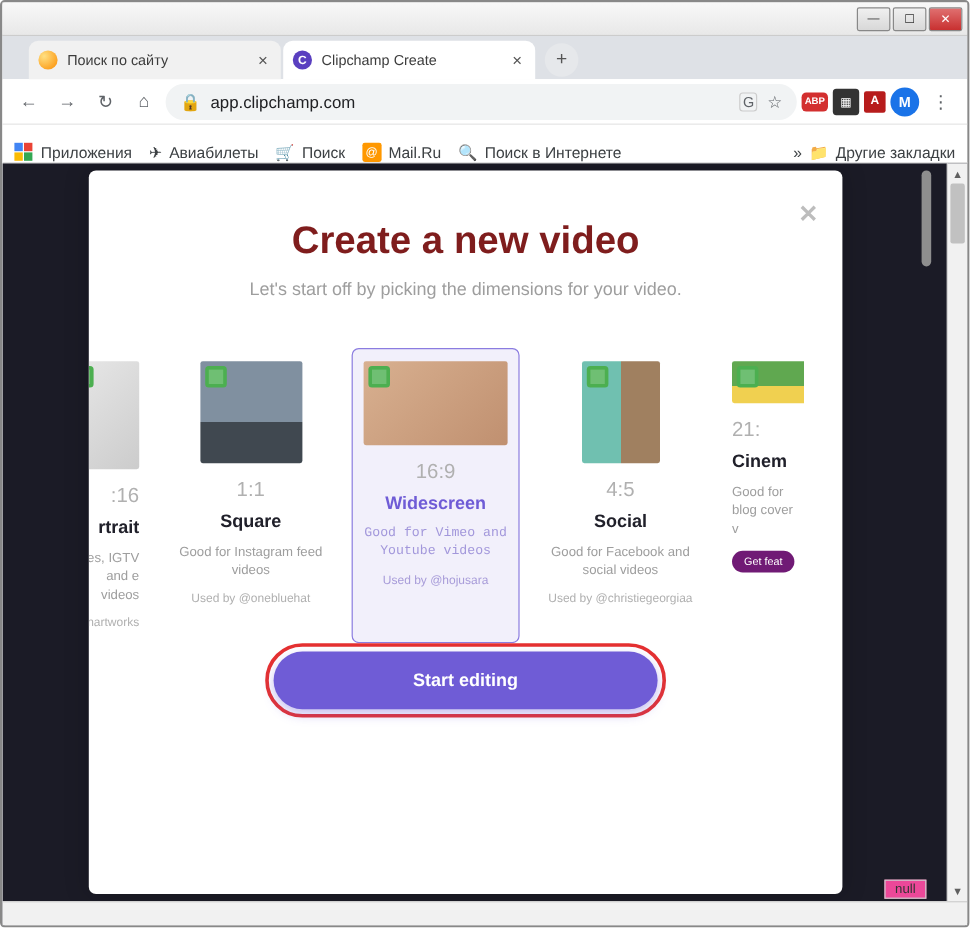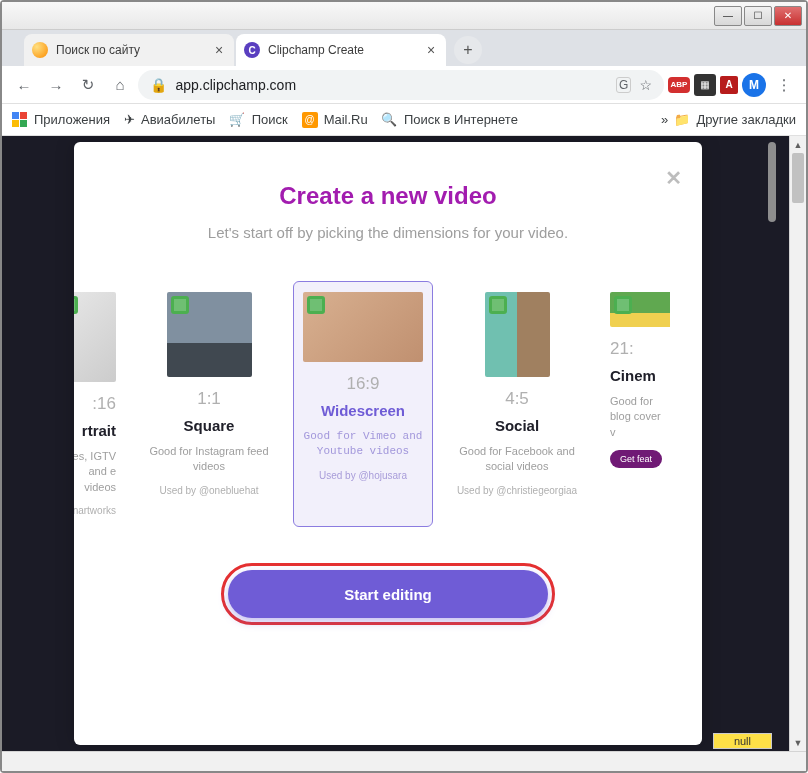--- a/index.html
+++ b/index.html
@@ -20,39 +20,39 @@
   .newtab-btn { width: 28px; height: 28px; border-radius: 50%; background: #e6e8eb; display: flex; align-items: center; justify-content: center; font-size: 16px; color: #555; margin-left: 6px; margin-bottom: 2px; }
   .toolbar { height: 38px; background: #fff; display: flex; align-items: center; padding: 0 8px; gap: 4px; border-bottom: 1px solid #e0e0e0; }
   .tb-icon { width: 28px; height: 28px; display: flex; align-items: center; justify-content: center; color: #5f6368; font-size: 15px; border-radius: 50%; }
   .omnibox { flex: 1; height: 30px; background: #f1f3f4; border-radius: 15px; display: flex; align-items: center; padding: 0 12px; gap: 8px; font-size: 14px; color: #5f6368; }
   .omnibox .lock { color: #5f6368; }
   .omnibox .url { flex: 1; color: #202124; }
   .ext-icon { width: 22px; height: 22px; display: flex; align-items: center; justify-content: center; border-radius: 50%; }
   .abp { background: #d32f2f; color: #fff; font-size: 8px; font-weight: bold; border-radius: 4px; width: 22px; height: 16px; }
   .adobe { background: #b71c1c; color: #fff; font-size: 10px; font-weight: bold; border-radius: 2px; width: 18px; height: 18px; }
   .avatar { width: 24px; height: 24px; border-radius: 50%; background: #1a73e8; color: #fff; display: flex; align-items: center; justify-content: center; font-size: 12px; font-weight: bold; }
-  .bookmarks { height: 32px; background: #fff; display: flex; align-items: center; padding: 0 10px; gap: 14px; font-size: 13px; color: #3c4043; border-bottom: 1px solid #e0e0e0; overflow: hidden; }
+  .bookmarks { height: 32px; background: #fff; display: flex; align-items: flex-end; padding: 0 10px; gap: 14px; font-size: 13px; color: #3c4043; border-bottom: 1px solid #e0e0e0; overflow: hidden; }
   .bm-item { display: flex; align-items: center; gap: 6px; white-space: nowrap; }
   .bm-icon { width: 16px; height: 16px; }
   .bm-right { margin-left: auto; display: flex; align-items: center; gap: 6px; }
 
   .content-area { flex: 1; position: relative; background: #fff; display: flex; overflow: hidden; }
   .dark-bg { position: absolute; inset: 0; background: #1b1b26; }
   .scroll-gutter-outer { position: absolute; right: 0; top: 0; bottom: 20px; width: 28px; display: flex; }
   .scroll-outer-track { width: 17px; margin-left: auto; background: #f1f1f1; border-left: 1px solid #d4d4d4; position: relative; }
   .scroll-arrow { height: 17px; display: flex; align-items: center; justify-content: center; color: #606060; font-size: 9px; }
   .scroll-outer-thumb { position: absolute; left: 2px; right: 2px; top: 17px; height: 50px; background: #c1c1c1; border-radius: 2px; }
   .scroll-inner-gutter { position: absolute; right: 28px; top: 6px; bottom: 6px; width: 12px; }
   .scroll-inner-thumb { position: absolute; left: 2px; right: 2px; top: 0; height: 80px; background: #8e8e8e; border-radius: 4px; }
   .statusbar-bottom { position: absolute; left: 0; right: 0; bottom: 0; height: 20px; background: #f1f1f1; border-top: 1px solid #d4d4d4; }
-  .null-text { position: absolute; right: 34px; bottom: 22px; background: #fde047; border: 1px solid #ccc; padding: 1px 20px; font-size: 11px; color: #333; }
+  .null-text { position: absolute; right: 34px; bottom: 22px; background: #ec4899; border: 1px solid #ccc; padding: 1px 8px; font-size: 11px; color: #333; }
 
   .modal { position: absolute; left: 72px; right: 104px; top: 6px; bottom: 26px; background: #fff; border-radius: 6px; box-shadow: 0 0 20px rgba(0,0,0,0.2); overflow: hidden; display: flex; flex-direction: column; align-items: center; padding-top: 40px; }
   .modal-close { position: absolute; right: 20px; top: 24px; color: #bdbdbd; font-size: 20px; font-weight: bold; }
-  .modal-title { font-size: 24px; font-weight: 700; color: #a21caf; margin-bottom: 14px; }
+  .modal-title { font-size: 32px; font-weight: 700; color: #7f1d1d; margin-bottom: 14px; }
   .modal-sub { font-size: 15px; color: #9e9e9e; margin-bottom: 40px; }
   .cards-clip { overflow: hidden; width: 100%; display: flex; justify-content: center; }
   .cards-track { display: flex; gap: 14px; transform: translateX(-30px); }
   .card { width: 140px; border: 1px solid transparent; border-radius: 6px; padding: 10px 8px; text-align: center; display: flex; flex-direction: column; align-items: center; }
   .card.partial-left { width: 80px; align-items: flex-end; text-align: right; overflow: hidden; }
   .card.partial-right { width: 70px; align-items: flex-start; text-align: left; overflow: hidden; }
   .card.selected { border: 1.5px solid #8b7ce0; background: #f2f0fb; }
   .thumb { width: 120px; height: 80px; background: #ccc; position: relative; margin-bottom: 6px; border-radius: 2px; overflow: hidden; }
   .thumb-badge { position: absolute; left: 4px; top: 4px; width: 18px; height: 18px; background: #4caf50; border-radius: 3px; }
   .thumb-badge::after { content: ""; position: absolute; inset: 3px; background: #fff3; }
@@ -63,21 +63,21 @@
   .card.selected .card-desc { color: #a297db; font-family: Liberation Mono, monospace; }
   .card-used { font-size: 10px; color: #b0b0b0; }
   .card.selected .card-used { color: #a89cd9; }
   .thumb.portrait { width: 60px; height: 90px; background: linear-gradient(135deg, #e8e8e8, #ccc); }
   .thumb.square { width: 85px; height: 85px; background: linear-gradient(to bottom, #8090a0 60%, #404850 60%); }
   .thumb.wide { width: 120px; height: 70px; background: linear-gradient(135deg, #d8b090, #c09070); }
   .thumb.social { width: 65px; height: 85px; background: linear-gradient(to right, #70c0b0 50%, #a08060 50%); }
   .thumb.cinema { width: 70px; height: 35px; background: linear-gradient(to bottom, #60a850 60%, #f0d050 60%); }
   .get-featured { background: #701a75; color: #fff; font-size: 9px; padding: 4px 10px; border-radius: 12px; white-space: nowrap; }
 
-  .cta-wrap { margin-top: 36px; position: relative; }
+  .cta-wrap { position: relative; }
   .cta-outline { border: 3px solid #e53030; border-radius: 32px; padding: 4px; }
   .cta-btn { width: 320px; height: 48px; background: #6f5cd6; color: #fff; font-size: 15px; font-weight: 700; border-radius: 26px; display: flex; align-items: center; justify-content: center; box-shadow: 0 4px 10px rgba(111,92,214,0.4); }
 </style>
 </head>
 <body>
 
 <div class="window-frame">
   <div class="titlebar">
     <div class="win-controls">
       <div class="win-btn">—</div>

